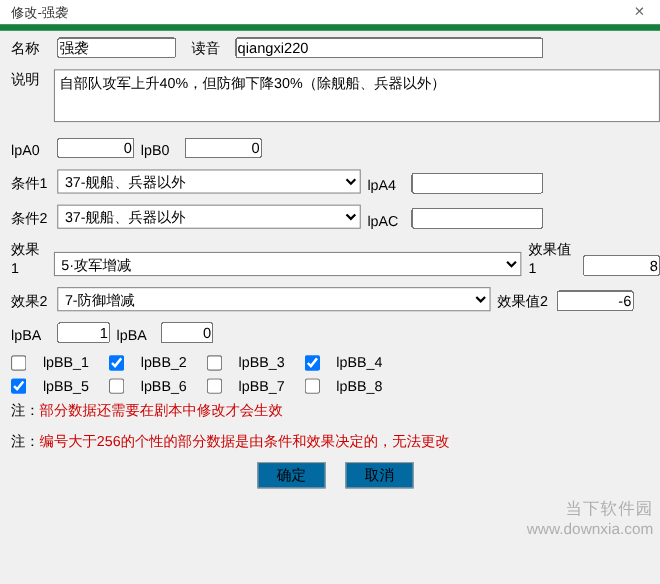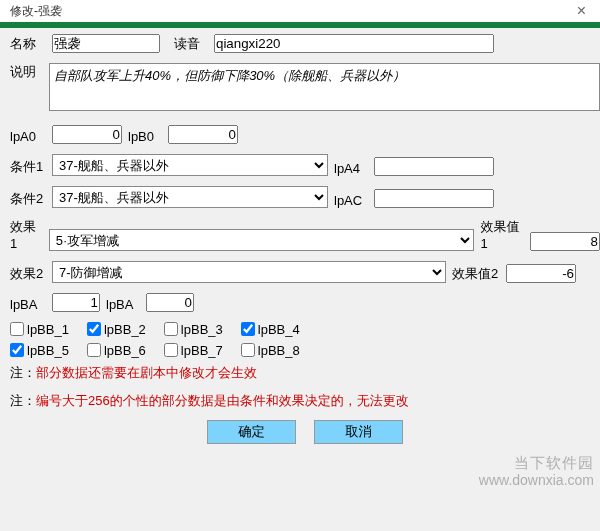--- a/index.html
+++ b/index.html
@@ -56,35 +56,35 @@
   font-family: inherit;
   font-size: 13px;
   height: 22px;
   padding: 1px 2px;
 }
 .chkrow {
   display: flex;
   gap: 18px;
   margin-bottom: 6px;
 }
-.chk { display: flex; align-items: flex-start; gap: 3px; }
+.chk { display: flex; align-items: flex-end; gap: 15px; }
 .chk input { width: 14px; height: 14px; }
 .note { color: #c00; margin: 6px 0 10px 0; font-size: 13px; }
 .note .black { color: #000; }
 .buttons {
   display: flex;
   justify-content: center;
   gap: 18px;
   margin-top: 8px;
 }
 .btn {
-  width: 89px;
+  width: 62px;
   height: 24px;
   border: 1px solid #999;
-  background: #7dd3fc;
+  background: #0369a1;
 }
 .watermark {
   position: absolute;
   right: 6px;
   bottom: 42px;
   font-size: 14px;
   color: rgba(120,120,120,0.55);
   text-align: right;
   line-height: 1.2;
 }
@@ -102,21 +102,21 @@
 
   <div class="row">
     <span class="label">名称</span>
     <input class="field" style="width: 108px;" value="强袭">
     <span class="label" style="width:34px;margin-left:8px">读音</span>
     <input class="field" style="width: 280px;" value="qiangxi220">
   </div>
 
   <div class="row" style="align-items:flex-start">
     <span class="label">说明</span>
-    <textarea class="field" style="width: 598px; font-style: italic;">自部队攻军上升40%，但防御下降30%（除舰船、兵器以外）</textarea>
+    <textarea class="field" style="width: 598px;">自部队攻军上升40%，但防御下降30%（除舰船、兵器以外）</textarea>
   </div>
 
   <div class="row" style="margin-top:14px">
     <span class="label">lpA0</span>
     <input class="field num" style="width: 70px;" value="0">
     <span class="label" style="width:34px">lpB0</span>
     <input class="field num" style="width: 70px;" value="0">
   </div>
 
   <div class="row">

